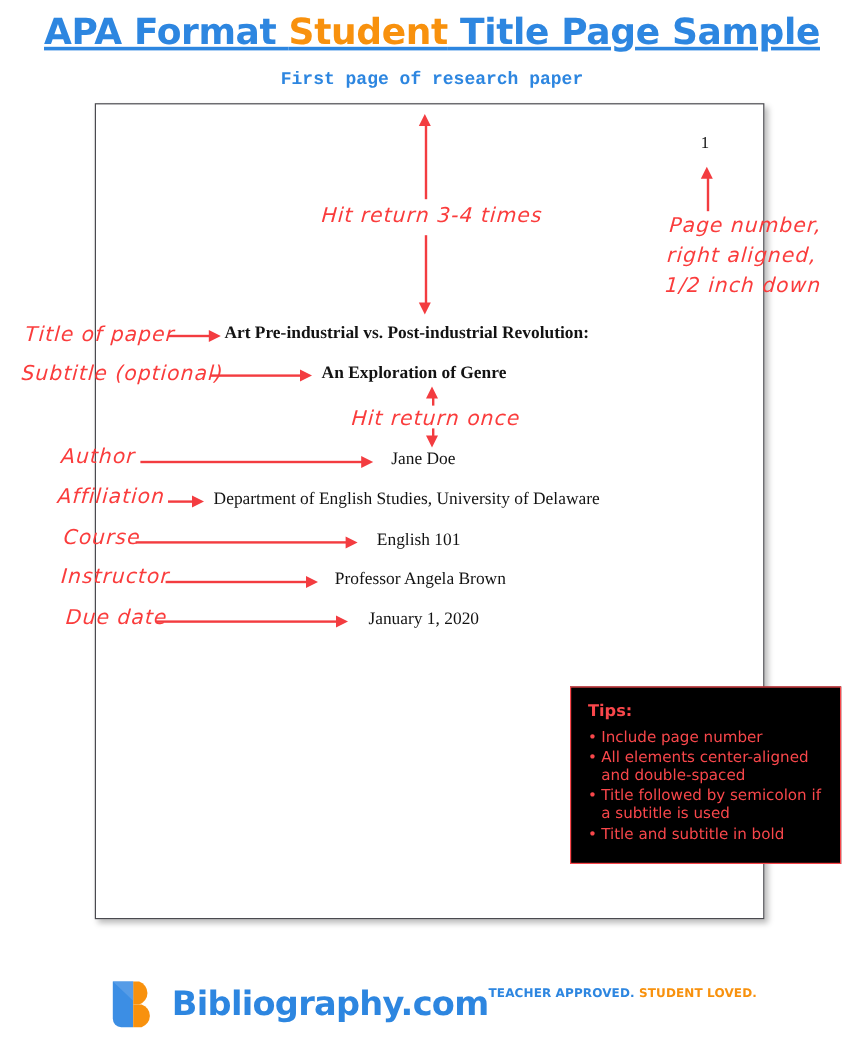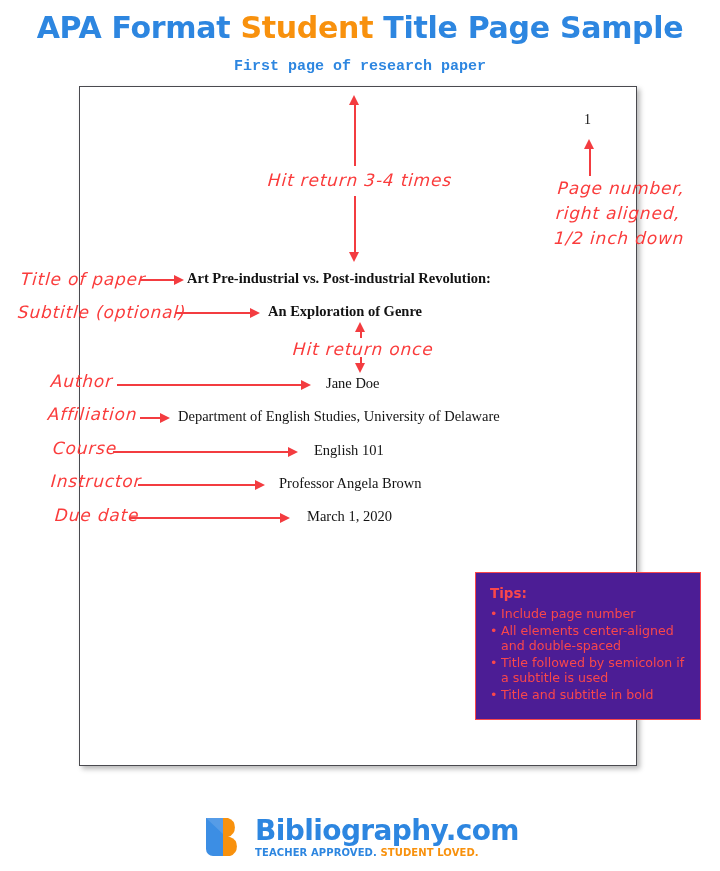--- a/index.html
+++ b/index.html
@@ -21,20 +21,21 @@
     top: 10px;
     left: 0;
     width: 720px;
     text-align: center;
     font-family: "DejaVu Sans", sans-serif;
     font-weight: bold;
     font-size: 30px;
     letter-spacing: -0.3px;
     color: #2d86e0;
     white-space: nowrap;
+    text-decoration: underline;
   }
   #header-title .accent { color: #f8910d; }
 
   #header-subtitle {
     position: absolute;
     top: 58px;
     left: 0;
     width: 720px;
     text-align: center;
     font-family: Liberation Mono, monospace;
@@ -134,21 +135,21 @@
   }
 
   
   #tips-box {
     position: absolute;
     left: 475px;
     top: 572px;
     width: 226px;
     height: 148px;
     border: 1.6px solid #f9474b;
-    background: #4c1d95;
+    background: #000000;
     box-sizing: border-box;
     padding: 12px 12px 0 14px;
     font-family: "DejaVu Sans", sans-serif;
     color: #f9474b;
   }
   #tips-heading {
     font-weight: bold;
     font-size: 13.5px;
     margin-bottom: 5px;
   }
@@ -171,21 +172,21 @@
     position: absolute;
     left: 0;
     top: 806px;
     width: 720px;
     height: 62px;
     display: flex;
     align-items: center;
     justify-content: center;
   }
   #logo-mark { width: 46px; height: 46px; margin-right: 8px; }
-  #logo-text-wrap { display: flex; flex-direction: column; }
+  #logo-text-wrap { display: flex; flex-direction: row; }
   #logo-wordmark {
     font-family: "DejaVu Sans", sans-serif;
     font-weight: bold;
     font-size: 28px;
     color: #2d86e0;
     letter-spacing: -0.6px;
     line-height: 30px;
   }
   #logo-tagline {
     font-family: "DejaVu Sans", sans-serif;
@@ -207,21 +208,21 @@
 
 <div id="paper-sheet"></div>
 
 <div class="doc-text" id="doc-page-number">1</div>
 <div class="doc-text bold" id="doc-title">Art Pre-industrial vs. Post-industrial Revolution:</div>
 <div class="doc-text bold" id="doc-subtitle">An Exploration of Genre</div>
 <div class="doc-text" id="doc-author">Jane Doe</div>
 <div class="doc-text" id="doc-affiliation">Department of English Studies, University of Delaware</div>
 <div class="doc-text" id="doc-course">English 101</div>
 <div class="doc-text" id="doc-instructor">Professor Angela Brown</div>
-<div class="doc-text" id="doc-duedate">March 1, 2020</div>
+<div class="doc-text" id="doc-duedate">January 1, 2020</div>
 
 <div class="arrow-head-up" style="left:349px; top:95px;"></div>
 <div class="arrow-vline" style="left:354px; top:104px; height:62px;"></div>
 <div class="arrow-vline" style="left:354px; top:196px; height:58px;"></div>
 <div class="arrow-head-down" style="left:349px; top:252px;"></div>
 <div class="handwritten" id="ann-hit-return-34">Hit return 3-4 times</div>
 
 <div class="arrow-head-up" style="left:584px; top:139px;"></div>
 <div class="arrow-vline" style="left:589px; top:148px; height:28px;"></div>
 <div class="handwritten multiline" id="ann-page-number">Page number, right aligned, 1/2 inch down</div>

